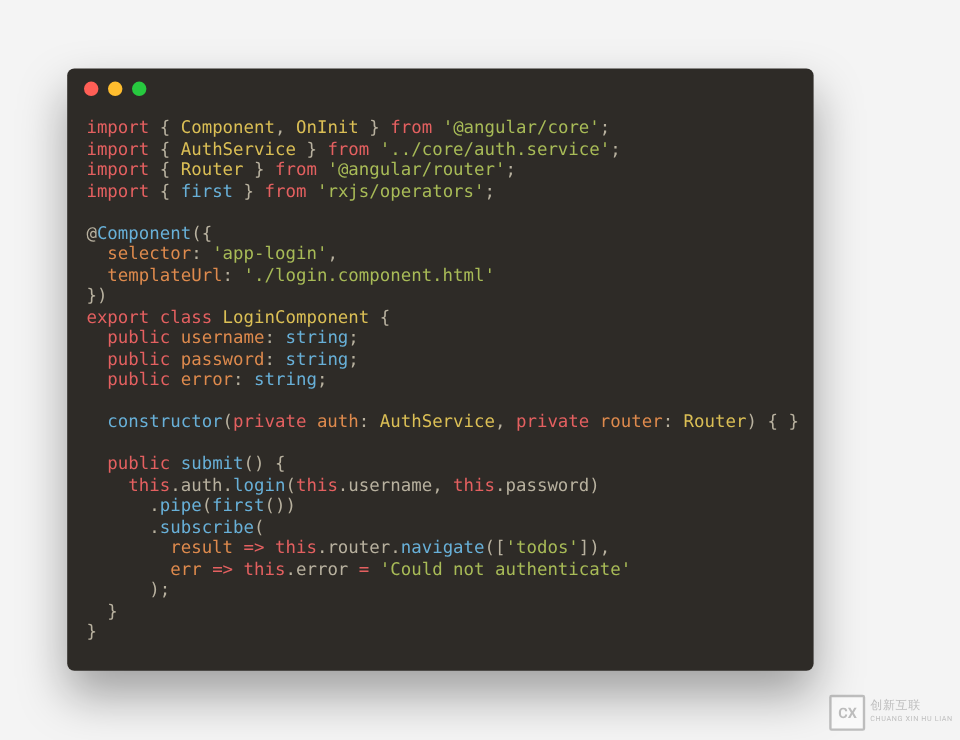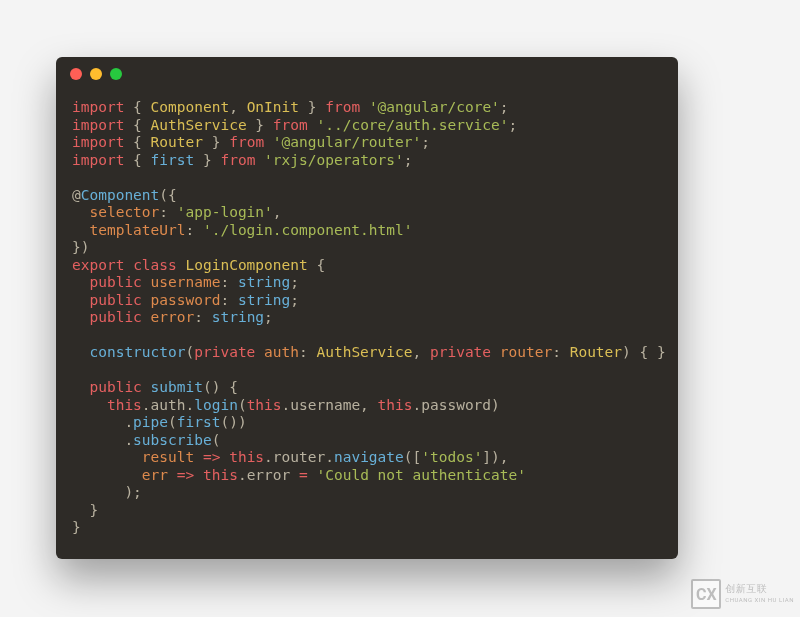--- a/index.html
+++ b/index.html
@@ -61,21 +61,21 @@
   .watermark-logo {
     width: 26px;
     height: 26px;
     border: 2px solid #888;
     border-radius: 2px;
     display:flex;
     align-items:center;
     justify-content:center;
     font-weight:700;
     color:#888;
-    font-size:16px;
+    font-size:12px;
     background:#fff;
   }
   .watermark-text {
     display:flex;
     flex-direction:column;
     font-size:10px;
     line-height:11px;
     color:#888;
     letter-spacing:0.5px;
     justify-content:space-between;

